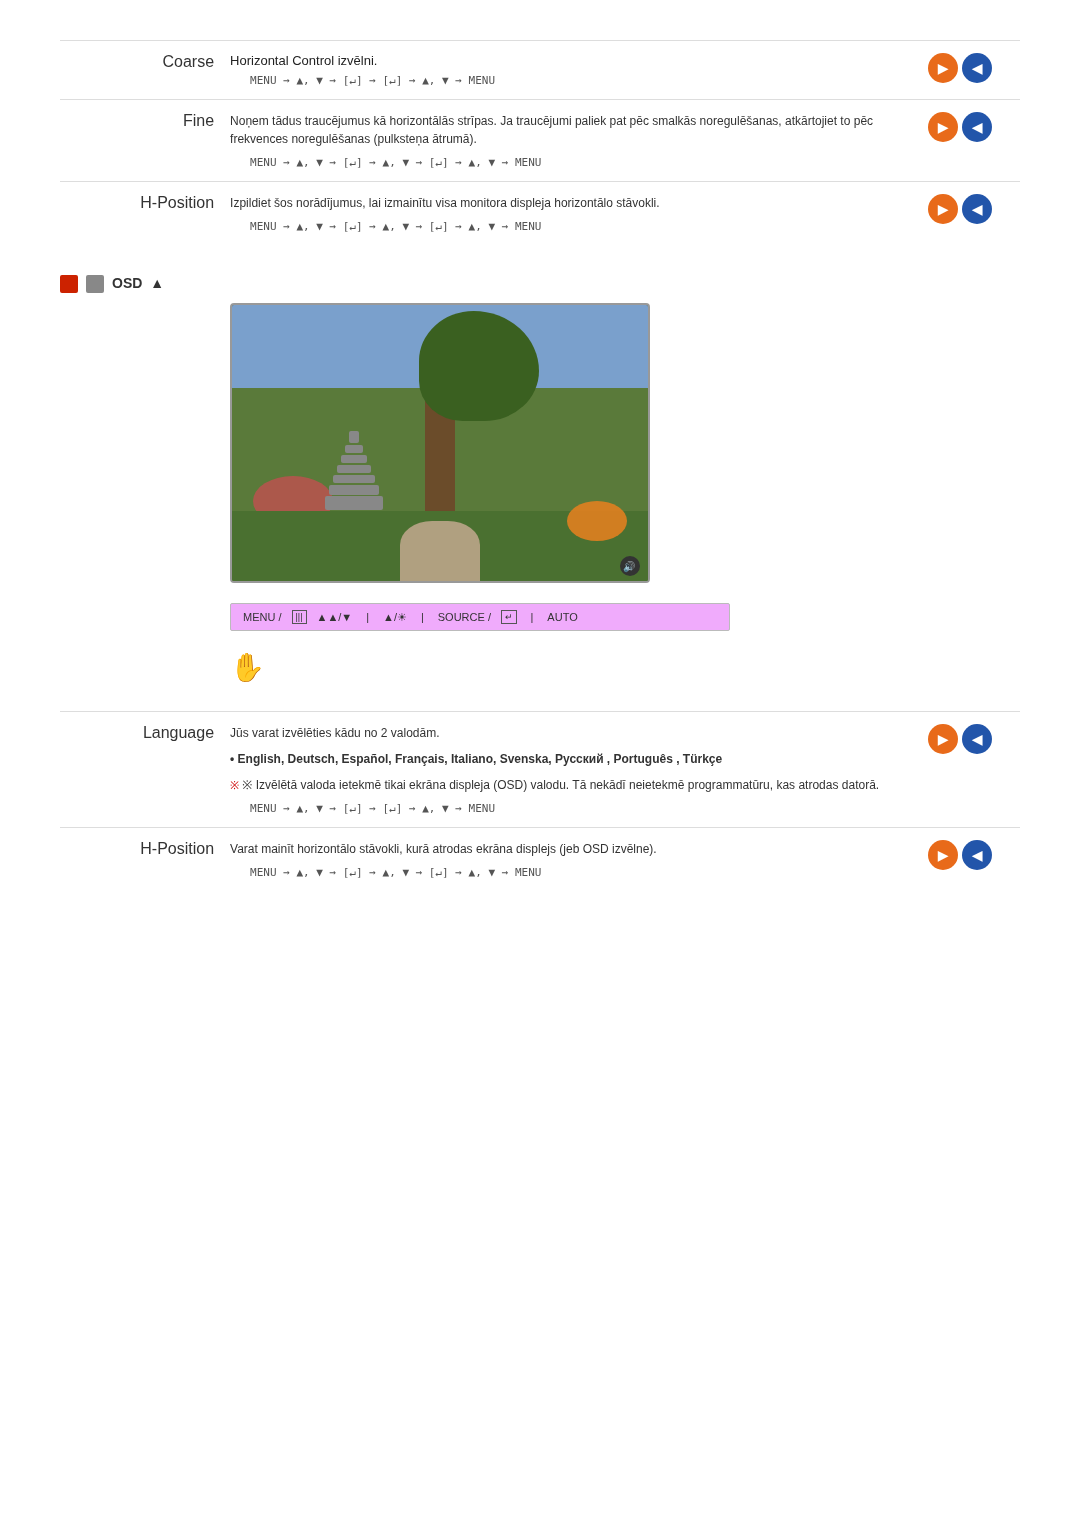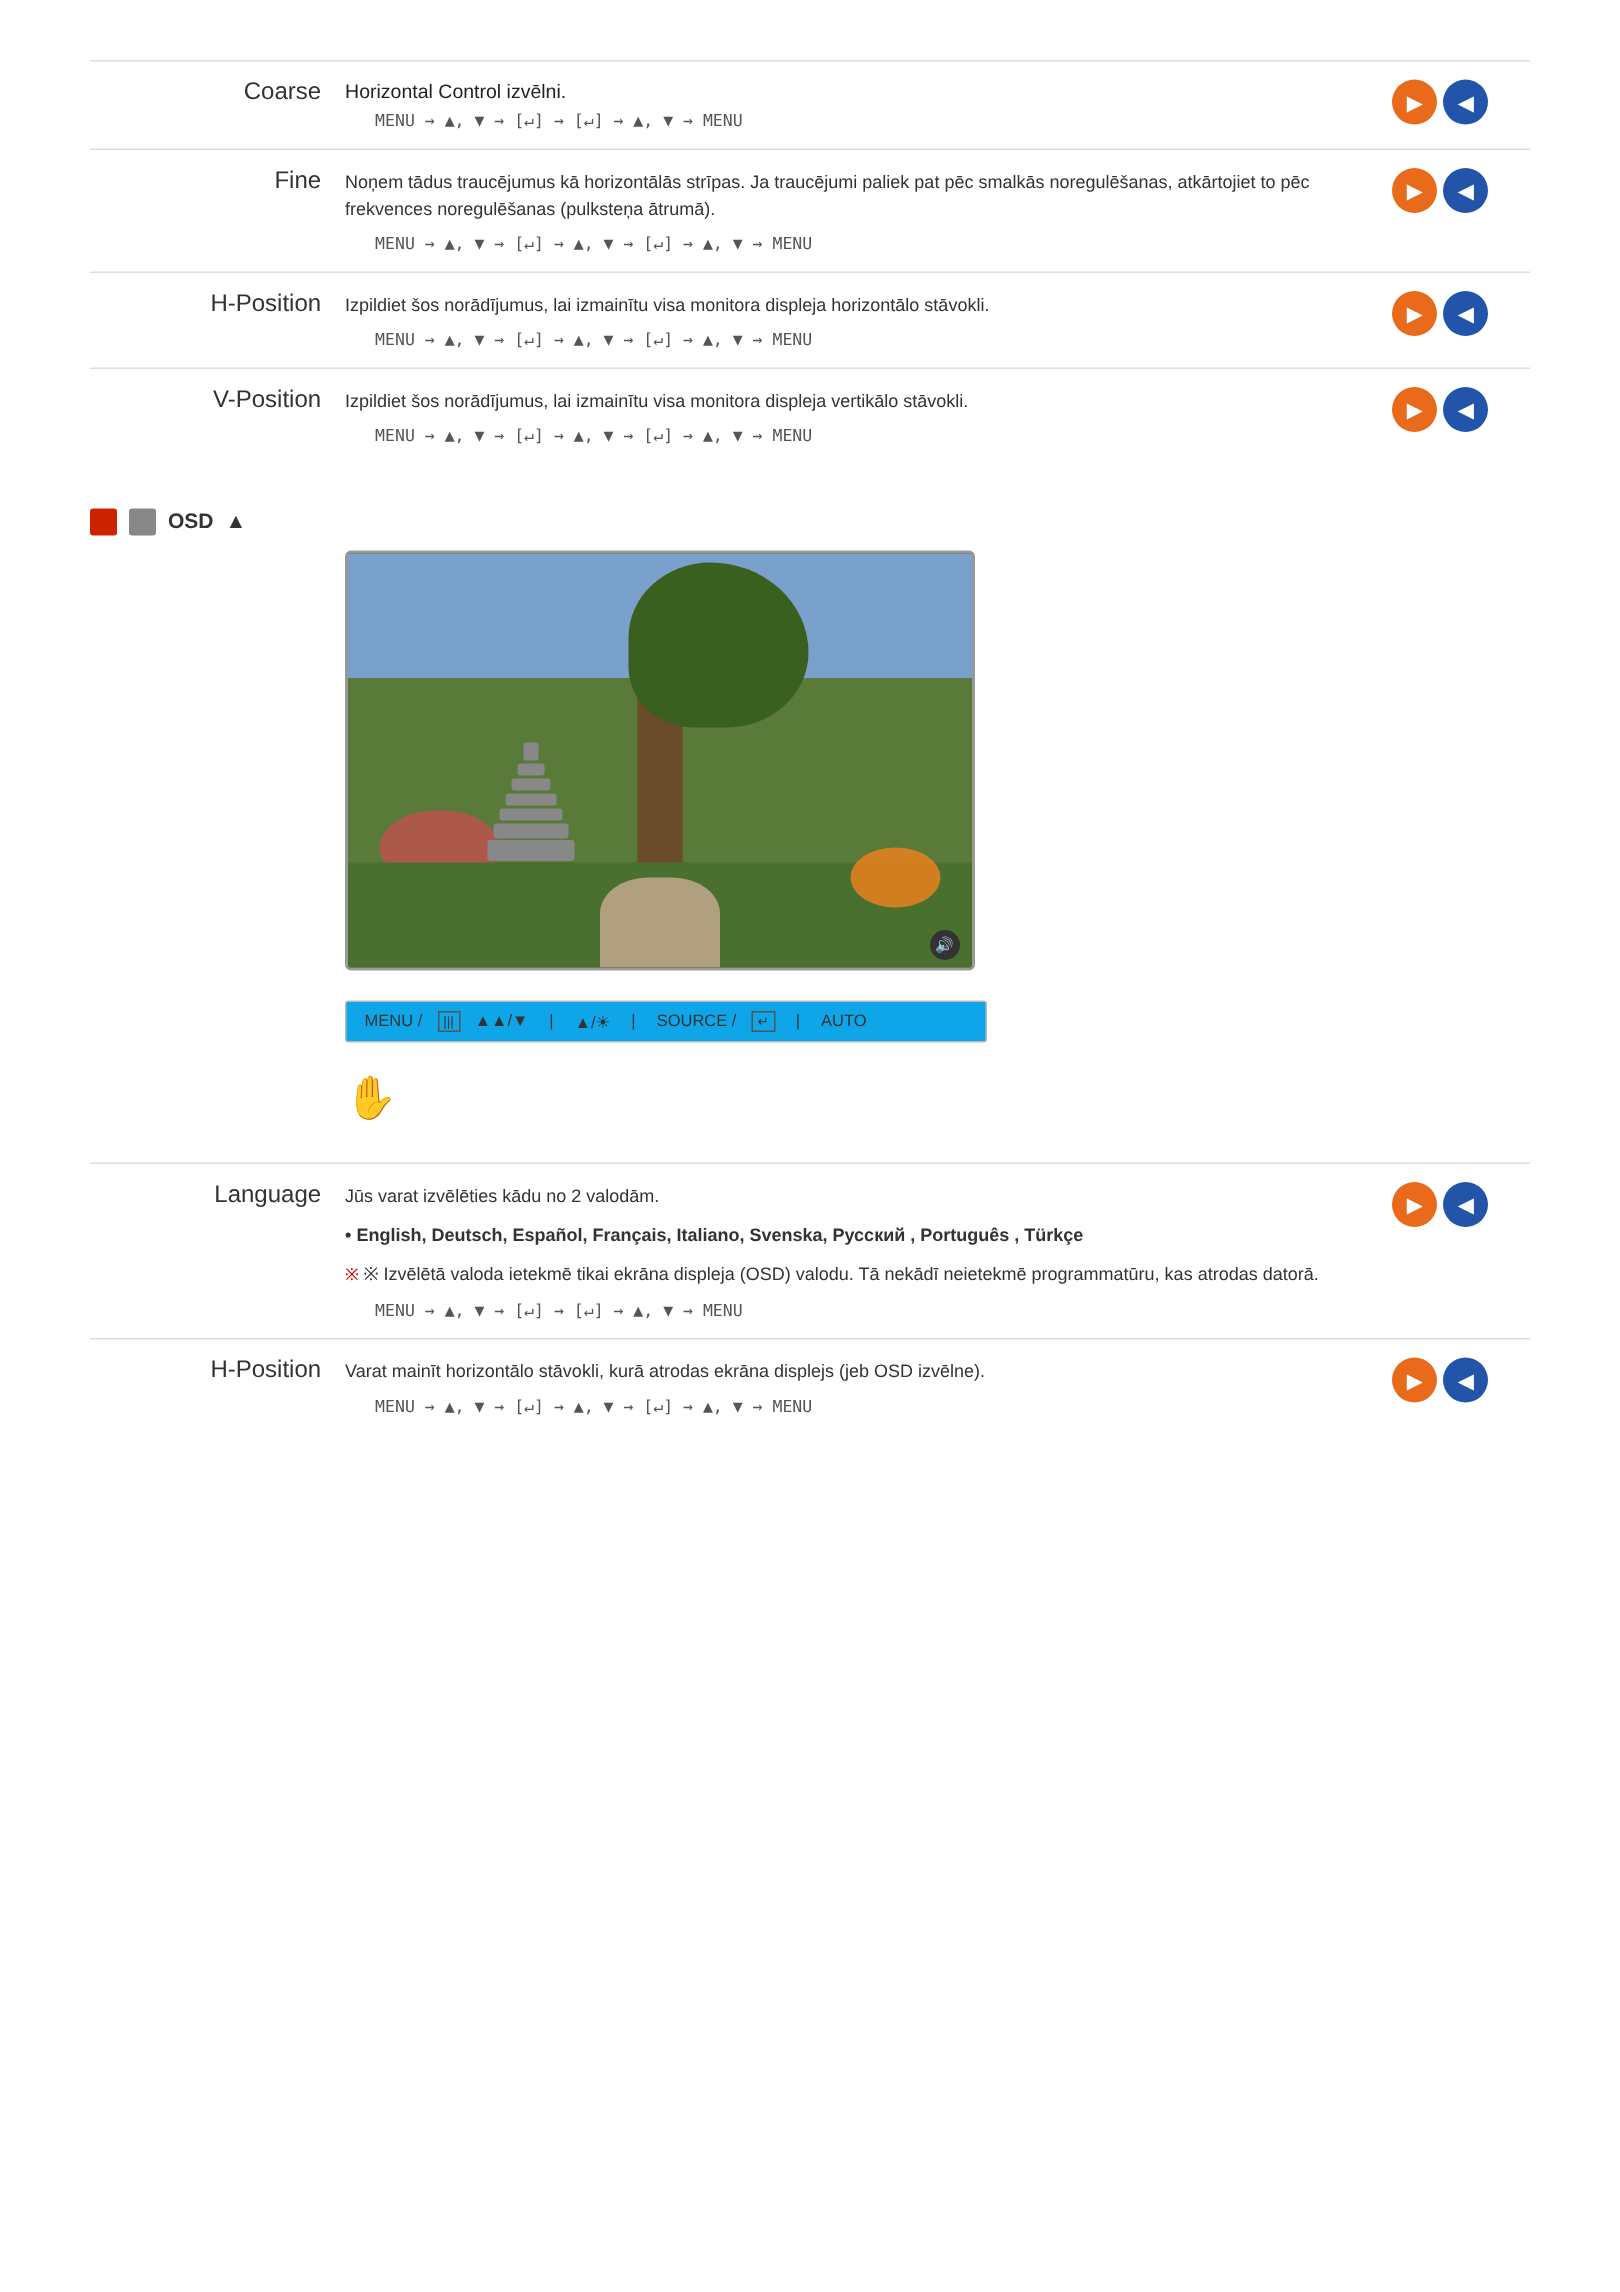--- a/index.html
+++ b/index.html
@@ -196,22 +196,22 @@
       background: #333;
       border-radius: 50%;
       display: flex;
       align-items: center;
       justify-content: center;
       font-size: 10px;
       color: #aaa;
     }
     .control-bar {
       margin: 10px 0 20px 170px;
-      width: 428px;
-      background: #0ea5e9;
+      width: 500px;
+      background: #f0abfc;
       border: 1px solid #bbb;
       padding: 6px 12px;
       display: flex;
       align-items: center;
       gap: 10px;
       font-size: 11px;
       color: #333;
       border-radius: 2px;
     }
     .menu-icon-sq {
@@ -279,34 +279,20 @@
       <div class="menu-path">MENU → ▲, ▼ → [↵] → ▲, ▼ → [↵] → ▲, ▼ → MENU</div>
     </td>
     <td class="icon-col">
       <div class="nav-icons">
         <button class="nav-btn nav-btn-orange">▶</button>
         <button class="nav-btn nav-btn-blue">◀</button>
       </div>
     </td>
   </tr>
 
-  <tr class="row-divider">
-    <td class="label-col">V-Position</td>
-    <td class="desc-col">
-      <div class="desc-body">Izpildiet šos norādījumus, lai izmainītu visa monitora
-displeja vertikālo stāvokli.</div>
-      <div class="menu-path">MENU → ▲, ▼ → [↵] → ▲, ▼ → [↵] → ▲, ▼ → MENU</div>
-    </td>
-    <td class="icon-col">
-      <div class="nav-icons">
-        <button class="nav-btn nav-btn-orange">▶</button>
-        <button class="nav-btn nav-btn-blue">◀</button>
-      </div>
-    </td>
-  </tr>
 </tbody>
   </table>
 
 <div class="separator-section" style="margin-top:30px;">
   <div class="osd-box-red"></div>
   <div class="osd-box-gray"></div>
   <span class="osd-label">OSD</span>
   <span class="osd-arrow">▲</span>
 </div>
 

